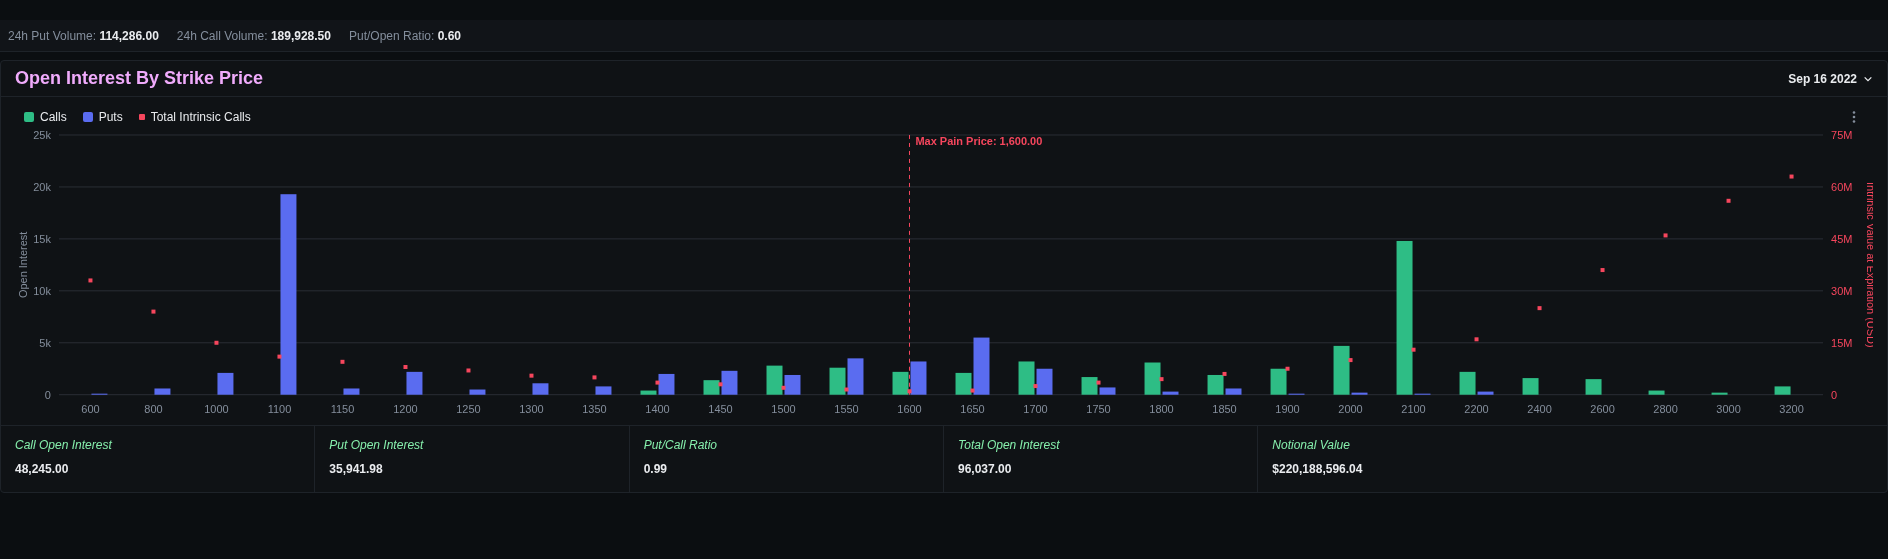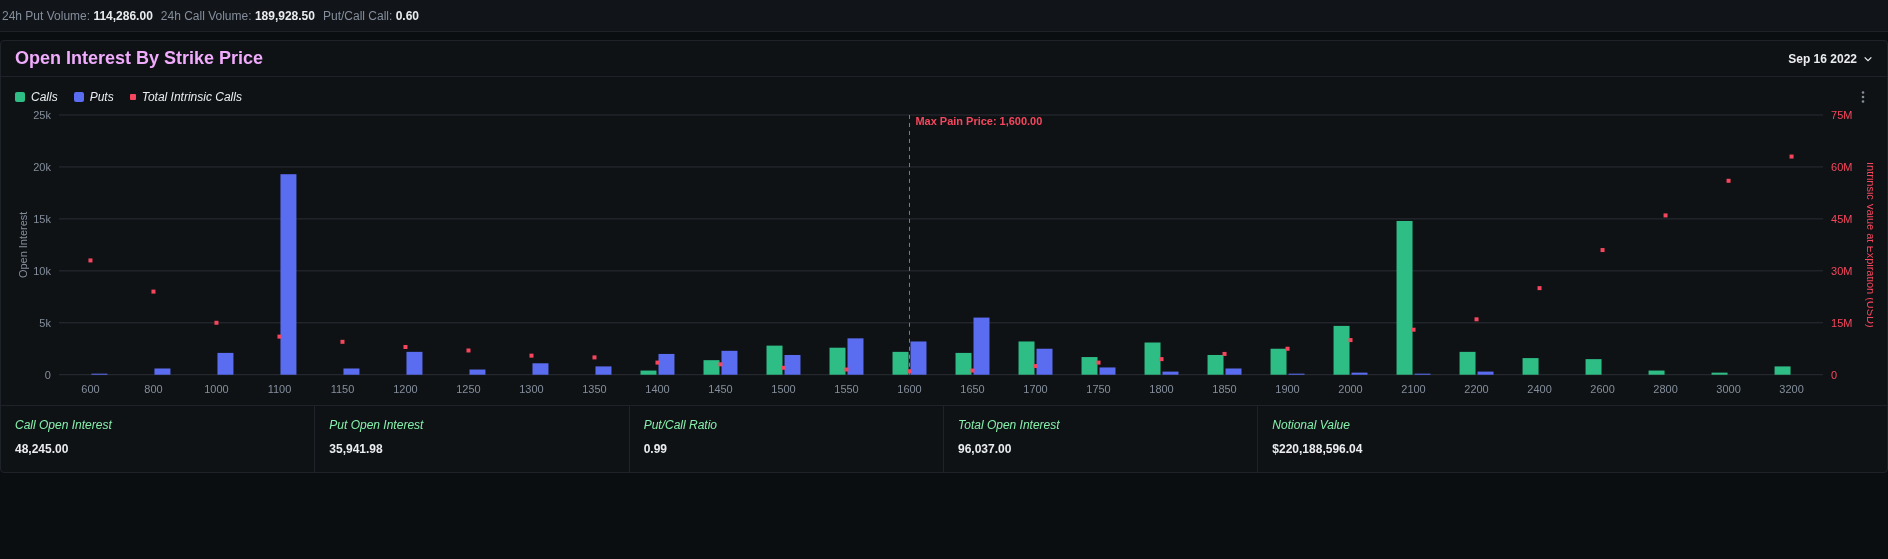--- a/index.html
+++ b/index.html
@@ -2,27 +2,28 @@
 <html><head>
 <meta charset="utf-8">
 <style>
   * { box-sizing: border-box; margin: 0; padding: 0; }
   html, body { background: #0b0e11; color: #eaecef; font-family: Arial, Helvetica, sans-serif; font-size: 12px; width: 1888px; }
   body { height: 559px; overflow: hidden; }
 
   
   .topbar {
     height: 32px;
-    padding: 0 2px;
+    padding: 0 8px;
     display: flex;
     align-items: center;
-    gap: 8px;
+    gap: 18px;
     background: #111418;
     border-bottom: 1px solid #1e2329;
     color: #848e9c;
+    margin-top: 20px;
   }
   .topbar .val { color: #eaecef; font-weight: 600; }
 
   
   .card {
     margin-top: 8px;
     background: #0f1215;
     border: 1px solid #1e2329;
     border-radius: 4px;
   }
@@ -36,22 +37,21 @@
   }
   .card-title { color: #f0abfc; font-weight: 700; font-size: 18px; }
   .date-select { display: flex; align-items: center; gap: 6px; color: #eaecef; font-weight: 600; cursor: pointer; }
   .chev { width: 10px; height: 10px; }
 
   
   .chart-top {
     display: flex;
     align-items: center;
     justify-content: space-between;
-    padding: 10px 14px 2px;
-    font-style: italic;
+    padding: 10px 23px 2px;
   }
   .legend { display: flex; align-items: center; gap: 16px; }
   .lg { display: flex; align-items: center; gap: 6px; color: #eaecef; }
   .lg .sw { width: 10px; height: 10px; border-radius: 2px; display: inline-block; }
   .lg .dot { width: 6px; height: 6px; border-radius: 1px; display: inline-block; }
 
   .menu-btn { width: 20px; height: 20px; display: flex; align-items: center; justify-content: center; cursor: pointer; color: #848e9c; border-radius: 3px; }
 
   
   .chart-wrap {
@@ -90,21 +90,21 @@
 <div class="topbar">
   <span>
     <span>24h Put Volume:</span>
     <span class="val">114,286.00</span>
   </span>
   <span>
     <span>24h Call Volume:</span>
     <span class="val">189,928.50</span>
   </span>
   <span>
-    <span>Put/Call Call:</span>
+    <span>Put/Open Ratio:</span>
     <span class="val">0.60</span>
   </span>
 </div>
 
 <div class="card">
 
   <div class="card-header">
     <div class="card-title">Open Interest By Strike Price</div>
     <div class="date-select">
       <span>Sep 16 2022</span>

